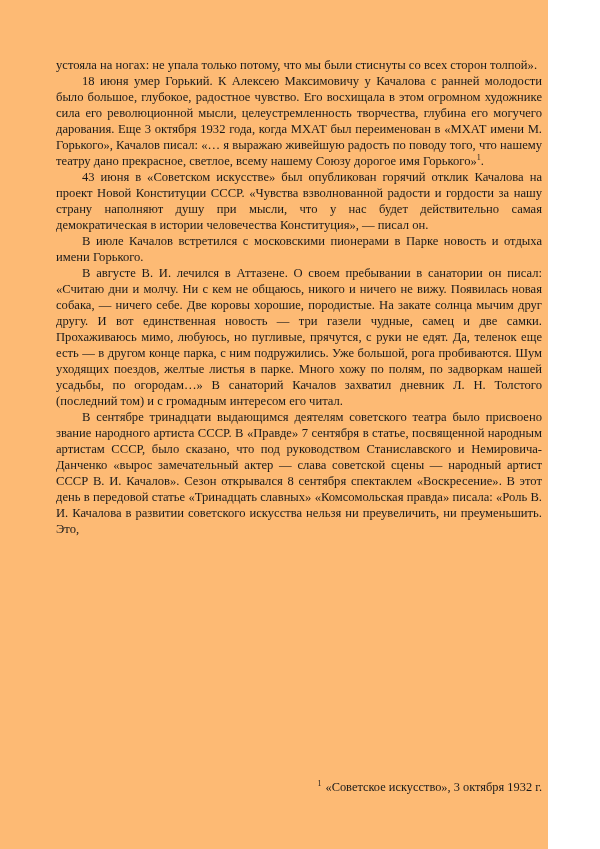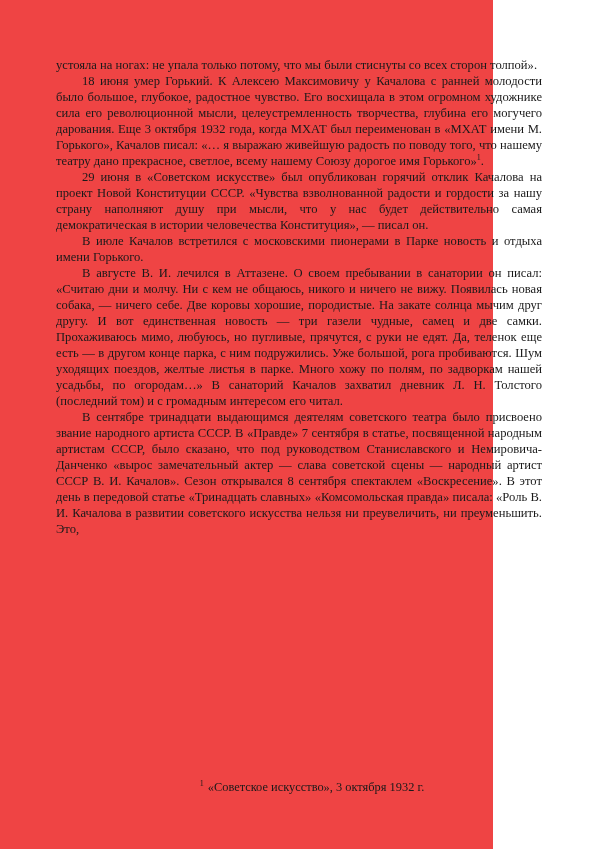--- a/index.html
+++ b/index.html
@@ -10,23 +10,23 @@
     width: 600px;
     height: 849px;
     background: #ffffff;
     position: relative;
     overflow: hidden;
     font-family: "Liberation Serif", "DejaVu Serif", serif;
   }
   .page {
     position: absolute;
     left: 0; top: 0;
-    width: 493px;
+    width: 548px;
     height: 849px;
-    background: #ef4444;
+    background: #fdba74;
   }
   .text-block {
     position: absolute;
     left: 56px;
     top: 57px;
     width: 486px;
     color: #1a1a1a;
     font-size: 12.6px;
     line-height: 16px;
     text-align: justify;
@@ -47,21 +47,21 @@
     vertical-align: super;
   }
   .footnote {
     position: absolute;
     left: 56px;
     top: 779px;
     width: 486px;
     color: #1a1a1a;
     font-size: 12.4px;
     line-height: 16px;
-    text-align: center;
+    text-align: right;
   }
   .footnote .fn-line {
     text-indent: 26px;
   }
   .footnote sup.fnref {
     margin-right: 4px;
   }
 </style>
 </head>
 <body>
@@ -69,21 +69,21 @@
 <div class="page">
 
   <div class="text-block">
 
     <p class="continued">устояла на ногах: не упала только потому, что мы были стиснуты со всех сторон толпой».</p>
 
     <p><span>18 июня умер Горький. К Алексею Максимовичу у Качалова с ранней молодости было большое, глубокое, радостное чувство. Его восхищала в этом огромном художнике сила его революционной мысли, целеустремленность творчества, глубина его могучего дарования. Еще 3 октября 1932 года, когда МХАТ был переименован в «МХАТ имени М. Горького», Качалов писал: «… я выражаю живейшую радость по поводу того, что нашему театру дано прекрасное, светлое, всему нашему Союзу дорогое имя Горького»</span><sup class="fnref">1</sup><span>.</span></p>
 
 
 
-    <p>29 июня в «Советском искусстве» был опубликован горячий отклик Качалова на проект Новой Конституции СССР. «Чувства взволнованной радости и гордости за нашу страну наполняют душу при мысли, что у нас будет действительно самая демократическая в истории человечества Конституция», — писал он.</p>
+    <p>43 июня в «Советском искусстве» был опубликован горячий отклик Качалова на проект Новой Конституции СССР. «Чувства взволнованной радости и гордости за нашу страну наполняют душу при мысли, что у нас будет действительно самая демократическая в истории человечества Конституция», — писал он.</p>
 
     <p>В июле Качалов встретился с московскими пионерами в Парке новость и отдыха имени Горького.</p>
 
 
     <p>В августе В. И. лечился в Аттазене. О своем пребывании в санатории он писал: «Считаю дни и молчу. Ни с кем не общаюсь, никого и ничего не вижу. Появилась новая собака, — ничего себе. Две коровы хорошие, породистые. На закате солнца мычим друг другу. И вот единственная новость — три газели чудные, самец и две самки. Прохаживаюсь мимо, любуюсь, но пугливые, прячутся, с руки не едят. Да, теленок еще есть — в другом конце парка, с ним подружились. Уже большой, рога пробиваются. Шум уходящих поездов, желтые листья в парке. Много хожу по полям, по задворкам нашей усадьбы, по огородам…» В санаторий Качалов захватил дневник Л. Н. Толстого (последний том) и с громадным интересом его читал.</p>
 
     <p>В сентябре тринадцати выдающимся деятелям советского театра было присвоено звание народного артиста СССР. В «Правде» 7 сентября в статье, посвященной народным артистам СССР, было сказано, что под руководством Станиславского и Немировича-Данченко «вырос замечательный актер — слава советской сцены — народный артист СССР В. И. Качалов». Сезон открывался 8 сентября спектаклем «Воскресение». В этот день в передовой статье «Тринадцать славных» «Комсомольская правда» писала: «Роль В. И. Качалова в развитии советского искусства нельзя ни преувеличить, ни преуменьшить. Это,</p>
 
   </div>
 

